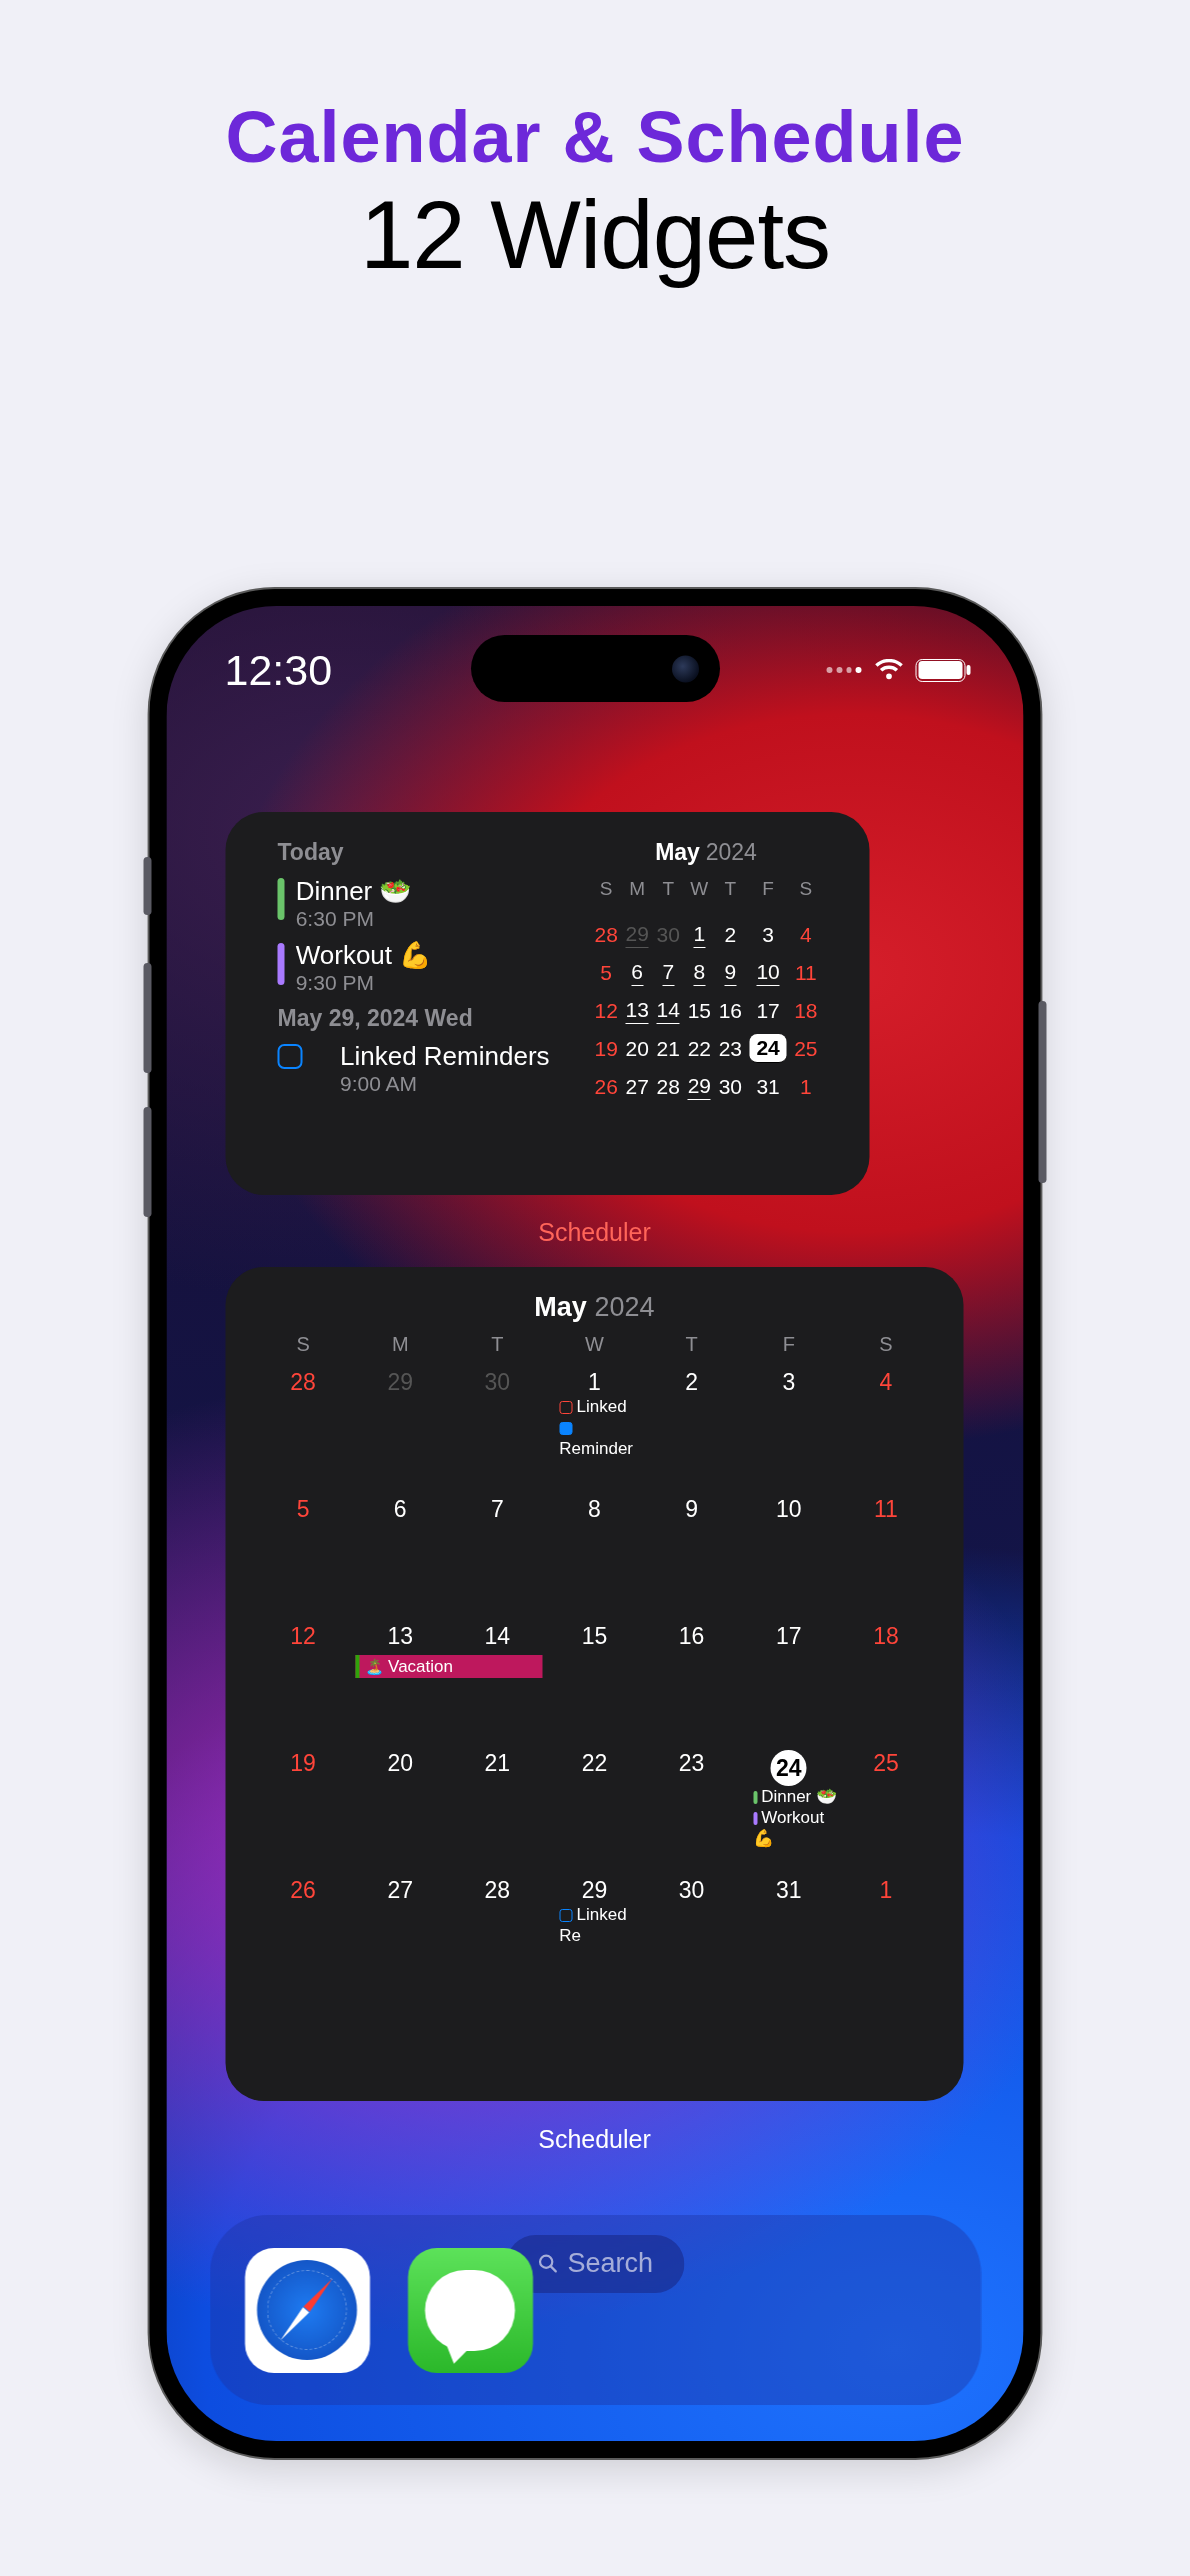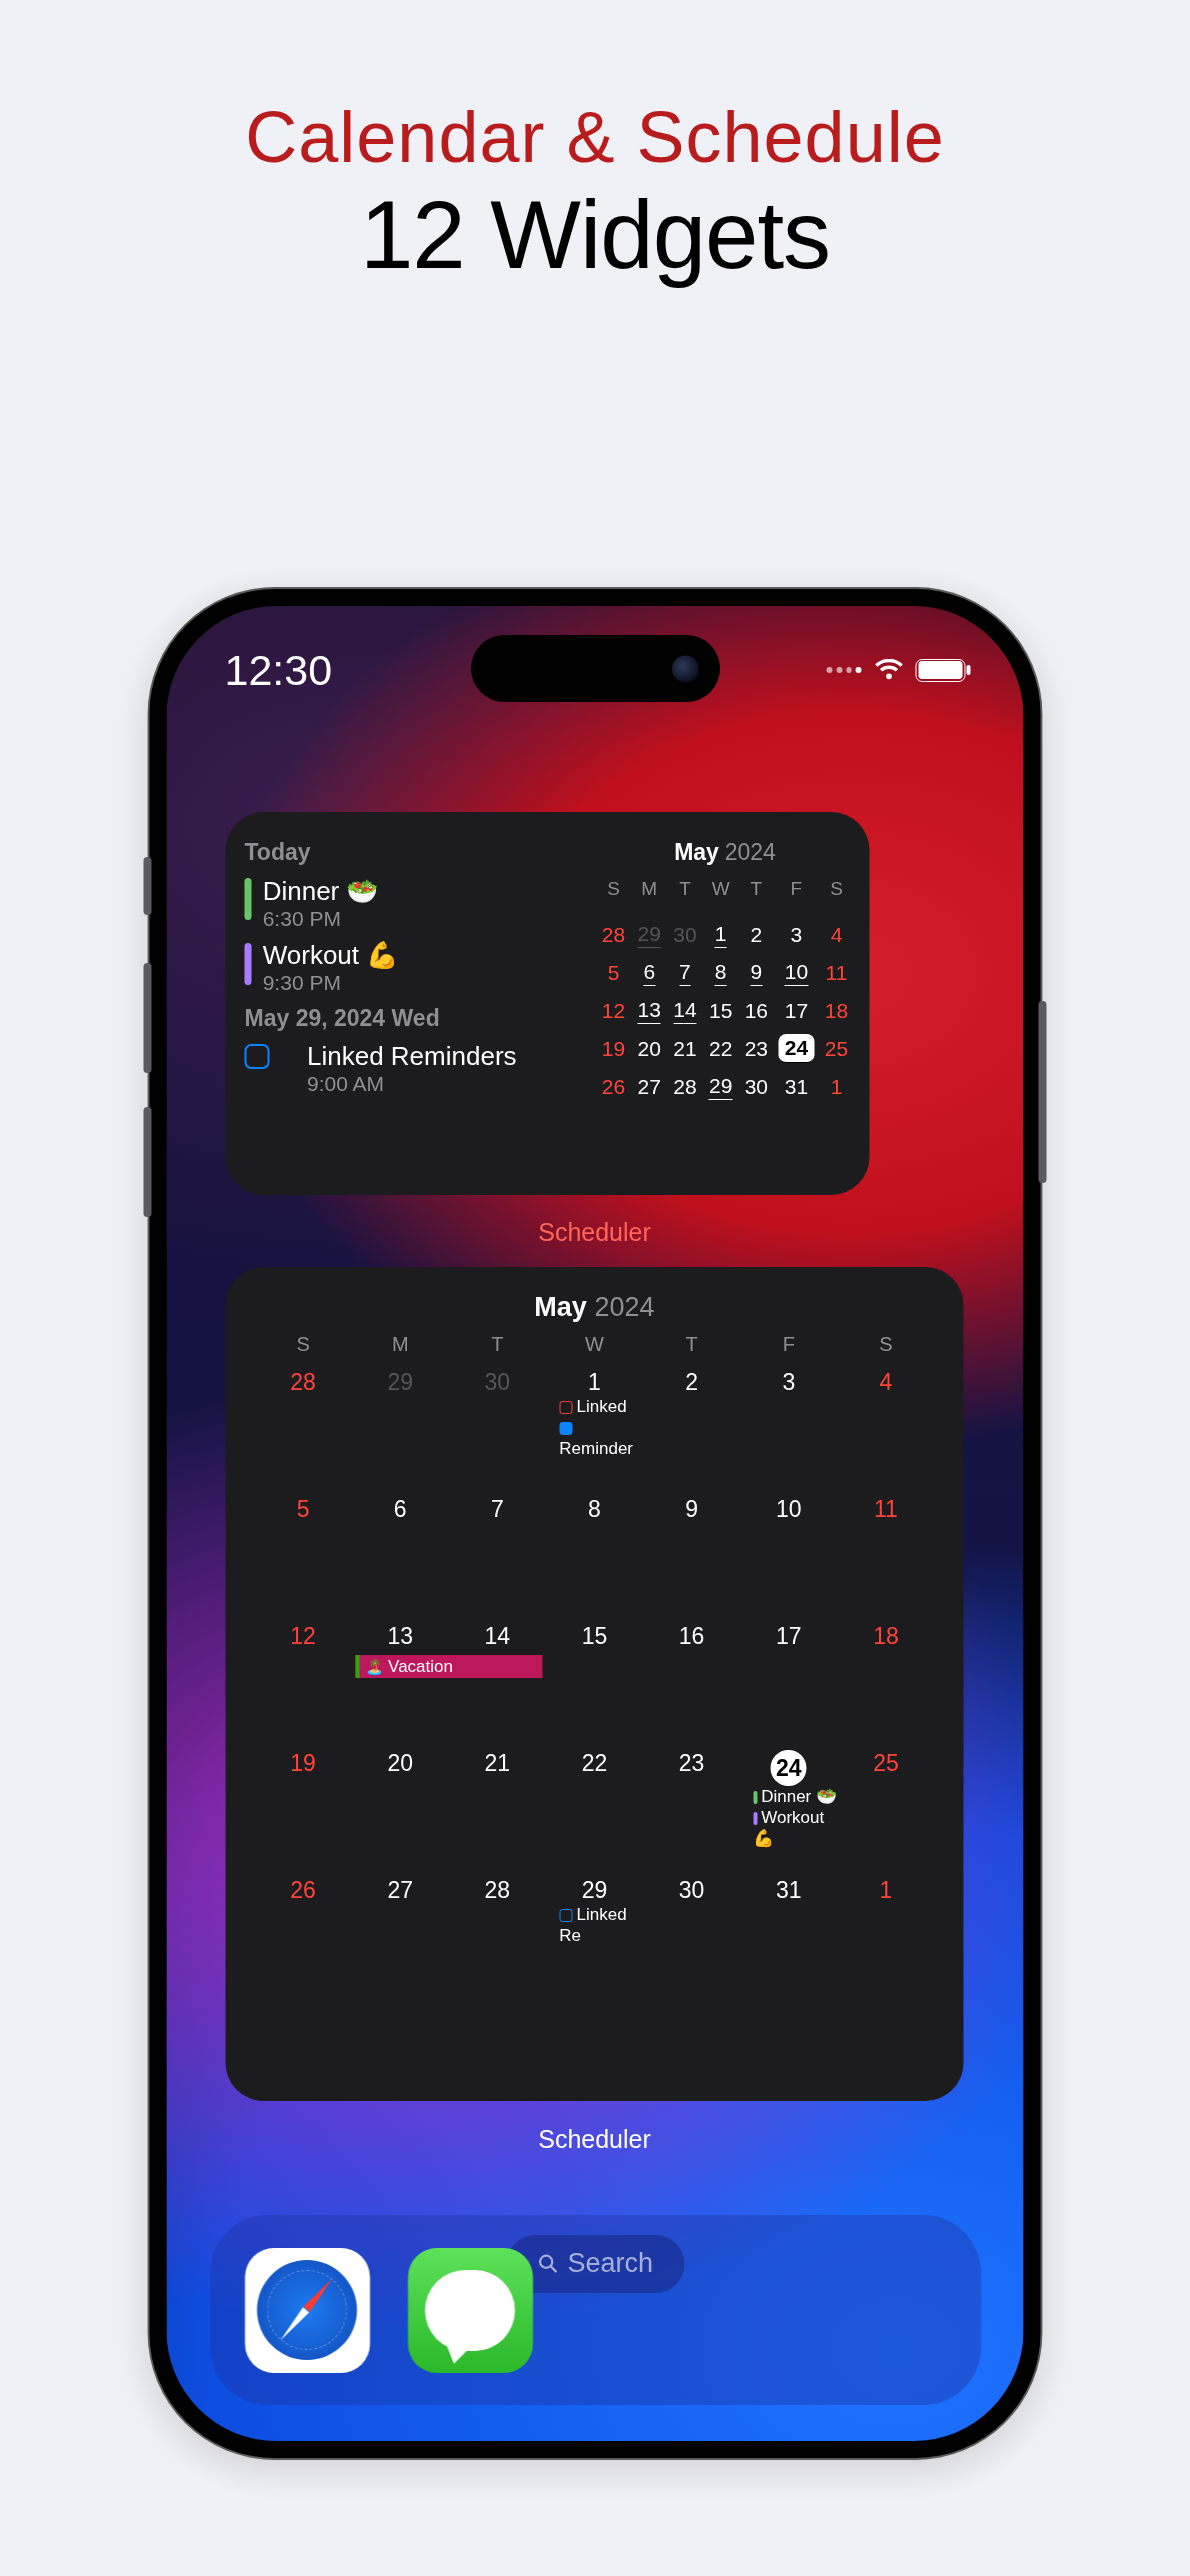--- a/index.html
+++ b/index.html
@@ -3,21 +3,21 @@
 <meta charset="utf-8">
 <style>
   * { box-sizing: border-box; margin: 0; padding: 0; }
   body {
     width: 1190px;
     height: 2576px;
     background: #f0f0f7;
     font-family: -apple-system, "Helvetica Neue", Helvetica, Arial, sans-serif;
     overflow: hidden;
   }
-  .page-title { text-align: center; font-size: 72px; font-weight: 400; color: #b91c1c; margin-top: 96px; letter-spacing: 1px; }
+  .page-title { text-align: center; font-size: 72px; font-weight: 700; color: #6d28d9; margin-top: 96px; letter-spacing: 1px; }
   .page-subtitle { text-align: center; font-size: 96px; font-weight: 400; color: #000; margin-top: 2px; letter-spacing: -1px; }
 
   .phone-frame {
     position: absolute;
     left: 50%;
     transform: translateX(-50%);
     top: 589px;
     width: 891px;
     height: 1869px;
     background: #000;
@@ -55,21 +55,21 @@
   .dots { display:flex; gap:3.8px; }
   .dots span { width:5.8px; height:5.8px; border-radius:50%; background:#fff9; }
   .dots span:nth-child(4){ background:#fff; }
   .wifi-icon svg, .batt svg { display:block; }
   .batt { width:50px; height:23px; border:1.9px solid #fff; border-radius:6.7px; position:relative; }
   .batt::after { content:""; position:absolute; right:-5.7px; top:5.8px; width:3.8px; height:9.6px; background:#fff; border-radius:1.9px; }
   .batt i { position:absolute; inset:1.9px; background:#fff; border-radius:3.8px; }
 
   
   .widget { position:absolute; background:#1c1c1e; border-radius:38px; color:#fff; }
-  .w1 { left:59px; top:206px; width:644px; height:383px; padding:27px 19px; display:flex; }
+  .w1 { left:59px; top:206px; width:644px; height:383px; padding:27px 52px; display:flex; }
   .w1 .col-events { width:355px; }
   .w1 .section-label { color:#8e8e93; font-size:23px; font-weight:600; margin-bottom:9.6px; }
   .evt { display:flex; align-items:flex-start; margin-bottom:9.6px; }
   .evt .bar { width:6.7px; height:42px; border-radius:3.8px; margin-right:11.5px; margin-top:2.9px; }
   .evt .txt .t { font-size:26px; font-weight:500; }
   .evt .txt .s { font-size:21px; color:#8e8e93; }
   .rem { display:flex; align-items:flex-start; margin-top:5.8px;gap:26px; }
   .rem .box { width:25px; height:25px; border:2.9px solid #0a84ff; border-radius:6.7px; margin-right:11.5px; margin-top:2.9px; }
   .rem .txt .t { font-size:26px; font-weight:500; }
   .rem .txt .s { font-size:21px; color:#8e8e93; }

